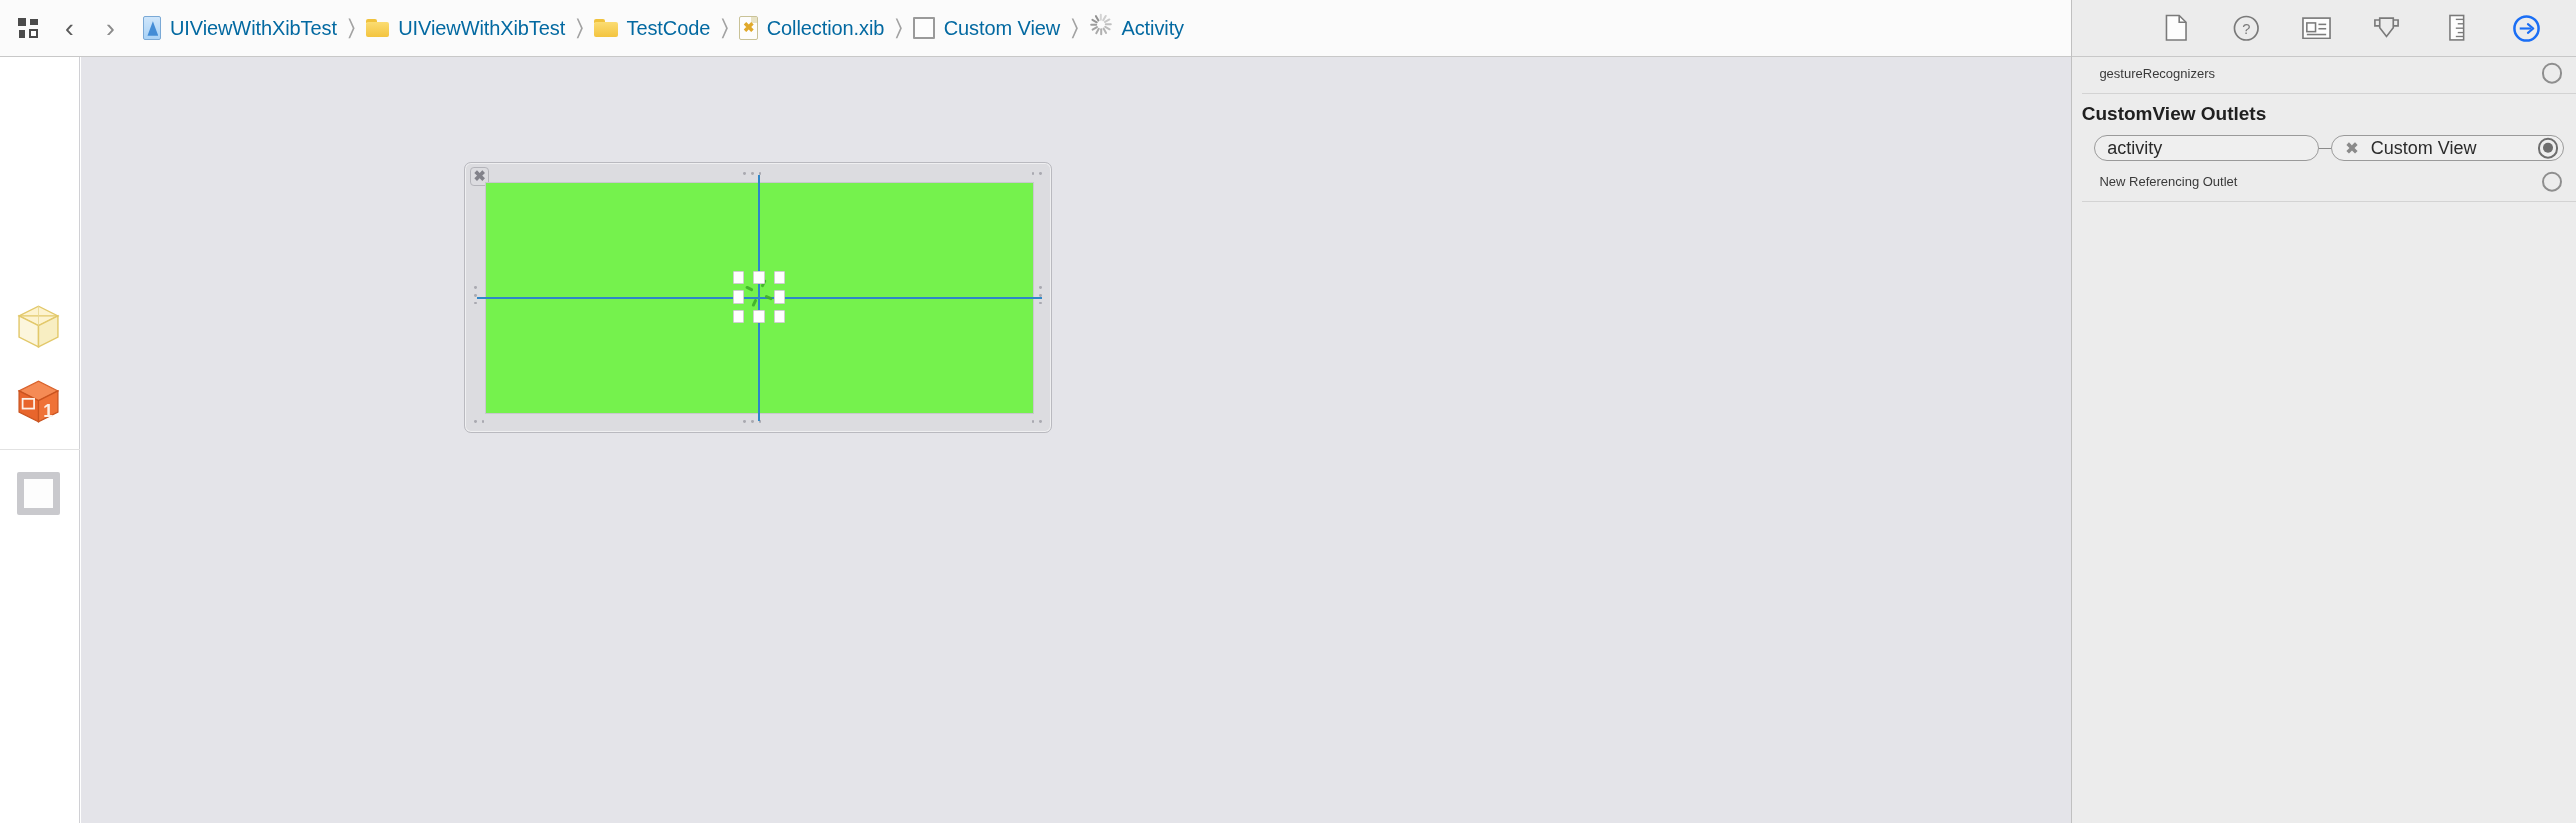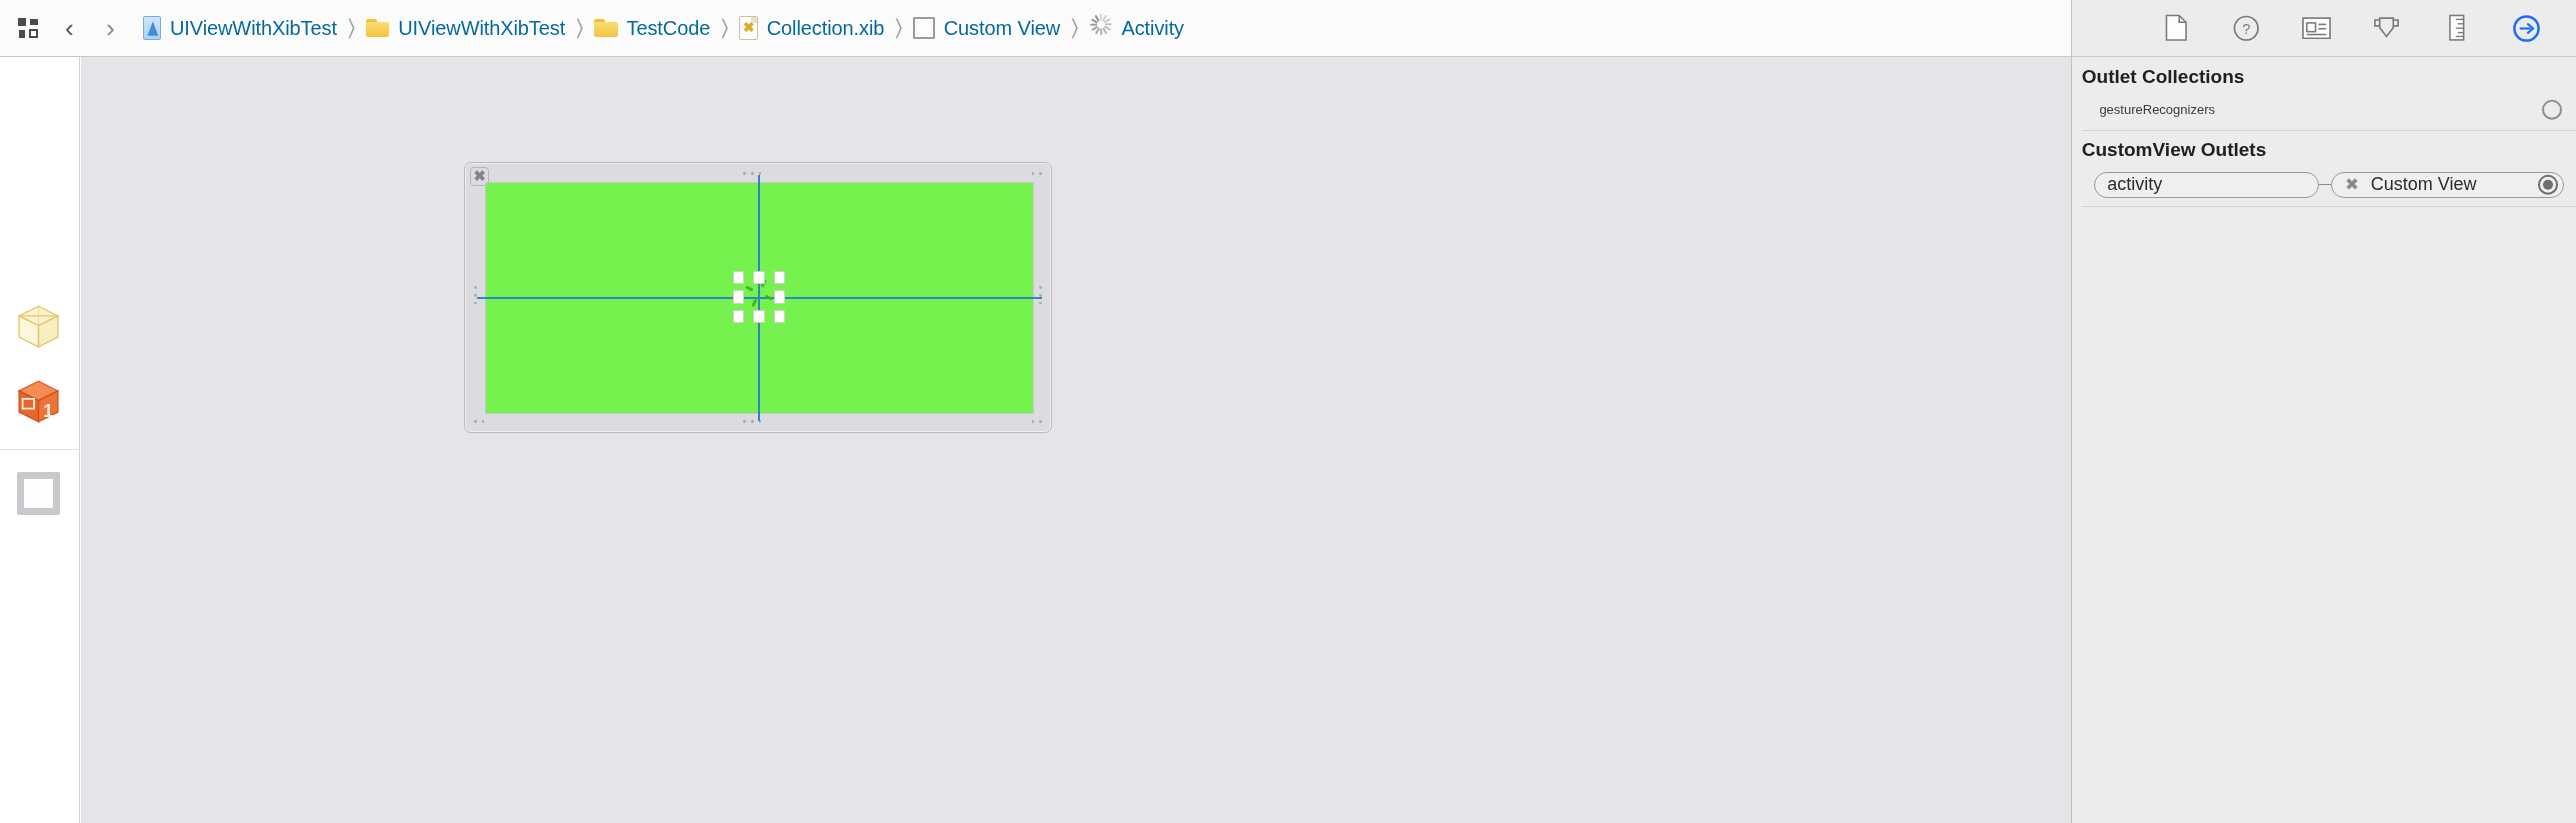--- a/index.html
+++ b/index.html
@@ -462,37 +462,40 @@
         <svg width="29" height="29" viewBox="0 0 30 30">
           <circle cx="15" cy="15" r="12.5" fill="none" stroke="#1a6ef5" stroke-width="2.6"></circle>
           <line x1="8" y1="15" x2="20" y2="15" stroke="#1a6ef5" stroke-width="2.2"></line>
           <path d="M16.5 10.5l5.5 4.5-5.5 4.5" fill="none" stroke="#1a6ef5" stroke-width="2.2" stroke-linecap="round" stroke-linejoin="round"></path>
         </svg>
       </div>
     </div>
 
     <div class="insp-body">
 
-      <div class="insp-section-title">Outlet Collections</div>
       <div class="insp-row">
         <span class="label">gestureRecognizers</span>
         <span class="socket"></span>
       </div>
       <div class="divider"></div>
 
       <div class="insp-section-title">CustomView Outlets</div>
       <div class="conn-row">
         <span class="pill-left">activity</span>
         <span class="pill-link"></span>
         <span class="pill-right">
           <span class="star">✖</span>
           <span>Custom View</span>
           <span class="socket filled"></span>
         </span>
       </div>
+      <div class="insp-row">
+        <span class="label">New Referencing Outlet</span>
+        <span class="socket"></span>
+      </div>
       <div class="divider"></div>
 
 
     </div>
   </div>
 
 </div>
 
 
 </body></html>

